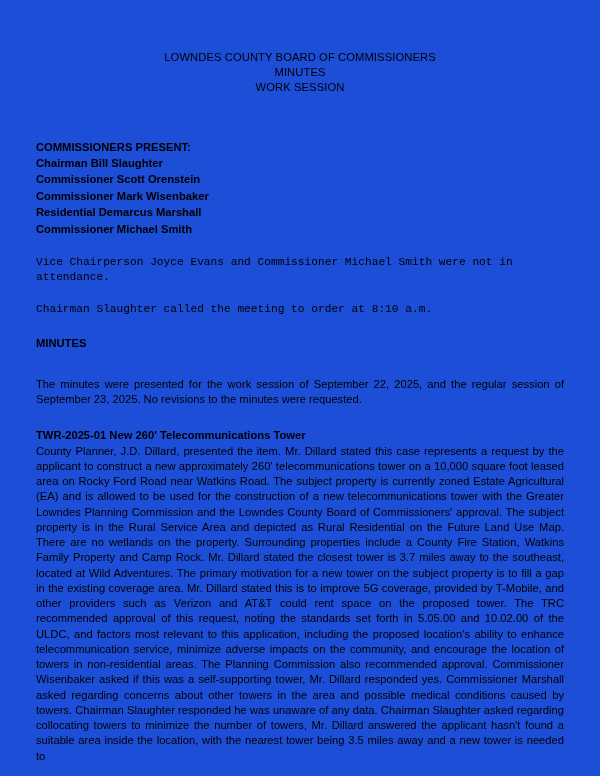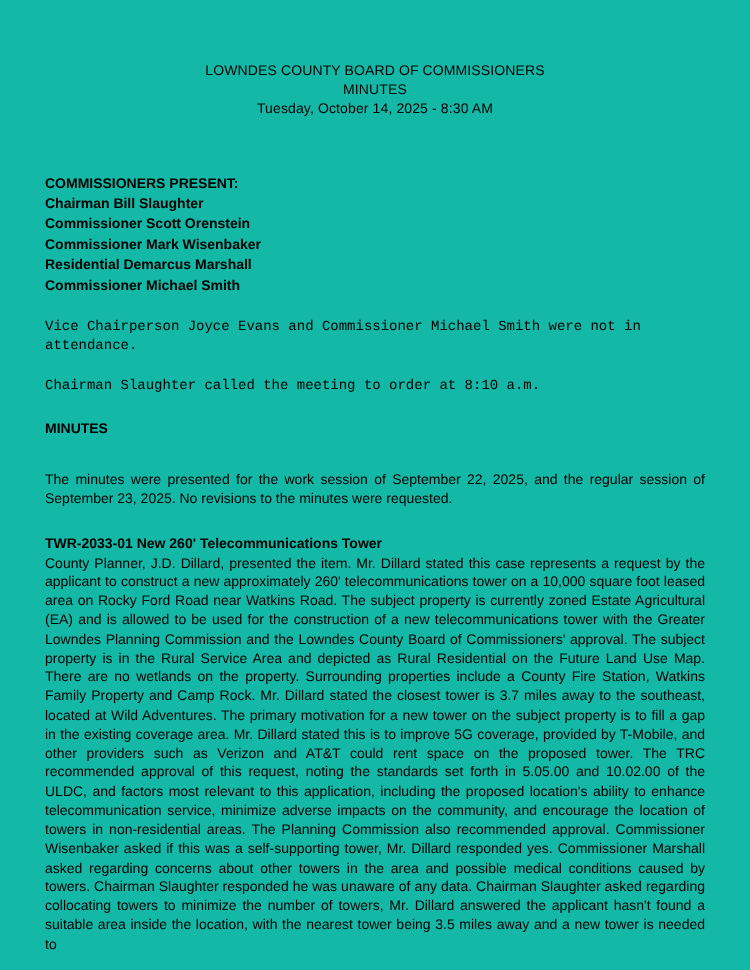--- a/index.html
+++ b/index.html
@@ -9,21 +9,21 @@
     background: #ffffff;
   }
   body {
     font-family: "Liberation Sans", sans-serif;
     color: #000000;
   }
   .page {
     position: relative;
     width: 600px;
     height: 776px;
-    background: #14b8a6;
+    background: #1d4ed8;
     overflow: hidden;
     box-sizing: border-box;
   }
   .content {
     position: absolute;
     left: 36px;
     top: 0;
     width: 528px;
   }
 
@@ -92,39 +92,39 @@
 </style>
 </head>
 <body>
 
 <div class="page">
   <div class="content">
 
     <div class="doc-header">
       <div>LOWNDES COUNTY BOARD OF COMMISSIONERS</div>
       <div>MINUTES</div>
-      <div>Tuesday, October 14, 2025 - 8:30 AM</div>
+      <div>WORK SESSION</div>
     </div>
 
     <div class="roster">
       <div>COMMISSIONERS PRESENT:</div>
       <div>Chairman Bill Slaughter</div>
       <div>Commissioner Scott Orenstein</div>
       <div>Commissioner Mark Wisenbaker</div>
       <div>Residential Demarcus Marshall</div>
       <div>Commissioner Michael Smith</div>
     </div>
 
     <div class="para para-attendance">Vice Chairperson Joyce Evans and Commissioner Michael Smith were not in attendance.</div>
 
     <div class="para para-callorder">Chairman Slaughter called the meeting to order at 8:10 a.m.</div>
 
     <div class="section-heading heading-minutes">MINUTES</div>
 
     <div class="para-minutes-body">The minutes were presented for the work session of September 22, 2025, and the regular session of September 23, 2025. No revisions to the minutes were requested.</div>
 
 
-    <div class="case-title">TWR-2033-01 New 260' Telecommunications Tower</div>
+    <div class="case-title">TWR-2025-01 New 260' Telecommunications Tower</div>
 
     <div class="case-body">County Planner, J.D. Dillard, presented the item. Mr. Dillard stated this case represents a request by the applicant to construct a new approximately 260' telecommunications tower on a 10,000 square foot leased area on Rocky Ford Road near Watkins Road. The subject property is currently zoned Estate Agricultural (EA) and is allowed to be used for the construction of a new telecommunications tower with the Greater Lowndes Planning Commission and the Lowndes County Board of Commissioners' approval. The subject property is in the Rural Service Area and depicted as Rural Residential on the Future Land Use Map. There are no wetlands on the property. Surrounding properties include a County Fire Station, Watkins Family Property and Camp Rock. Mr. Dillard stated the closest tower is 3.7 miles away to the southeast, located at Wild Adventures. The primary motivation for a new tower on the subject property is to fill a gap in the existing coverage area. Mr. Dillard stated this is to improve 5G coverage, provided by T-Mobile, and other providers such as Verizon and AT&amp;T could rent space on the proposed tower. The TRC recommended approval of this request, noting the standards set forth in 5.05.00 and 10.02.00 of the ULDC, and factors most relevant to this application, including the proposed location's ability to enhance telecommunication service, minimize adverse impacts on the community, and encourage the location of towers in non-residential areas. The Planning Commission also recommended approval. Commissioner Wisenbaker asked if this was a self-supporting tower, Mr. Dillard responded yes. Commissioner Marshall asked regarding concerns about other towers in the area and possible medical conditions caused by towers. Chairman Slaughter responded he was unaware of any data. Chairman Slaughter asked regarding collocating towers to minimize the number of towers, Mr. Dillard answered the applicant hasn't found a suitable area inside the location, with the nearest tower being 3.5 miles away and a new tower is needed to</div>
 
   </div>
 </div>
 
 </body></html>

